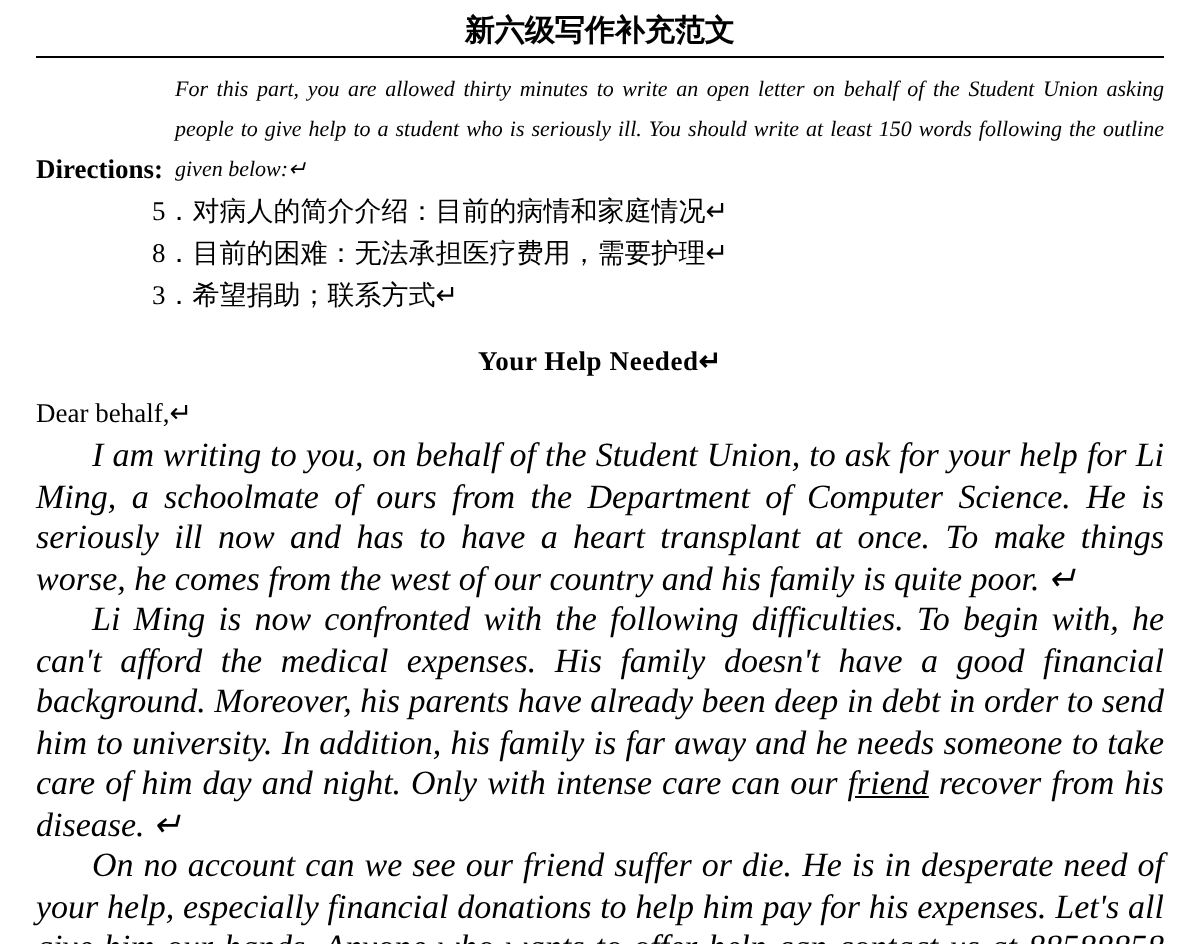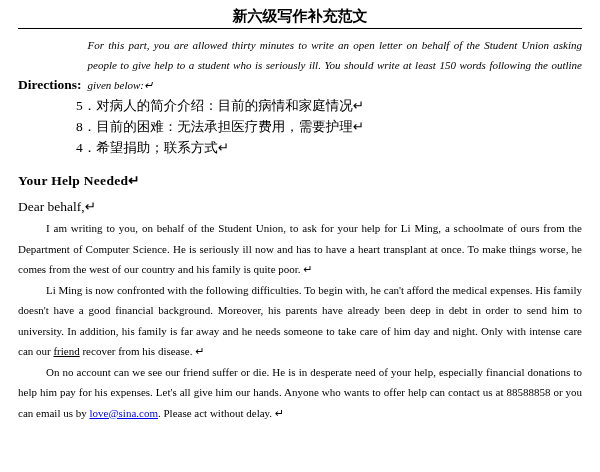--- a/index.html
+++ b/index.html
@@ -61,38 +61,39 @@
     line-height: 21px;
   }
   .outline li {
     padding-left: 58px;
     font-family: "Liberation Serif", serif;
   }
   .cn {
     font-family: "Liberation Serif", serif;
   }
   .essay-title {
-    text-align: left;
+    text-align: center;
     font-weight: bold;
     font-size: 13.5px;
     margin: 14px 0 8px 0;
     letter-spacing: 0.3px;
   }
   .salutation {
     font-size: 13.5px;
     line-height: 20px;
     margin: 0 0 1px 0;
   }
   p.body-par {
-    font-size: 11px;
+    font-size: 17px;
     line-height: 20.5px;
     text-align: justify;
     text-justify: inter-word;
     margin: 0;
     text-indent: 28px;
+    font-style: italic;
   }
   .underline {
     text-decoration: underline;
   }
 </style>
 </head>
 <body>
 
 <div class="page">
 
@@ -101,21 +102,21 @@
   <hr class="hr">
 
   <div class="directions-block">
     <span class="directions-label">Directions:</span>
     <span class="directions-text">For this part, you are allowed thirty minutes to write an open letter on behalf of the Student Union asking people to give help to a student who is seriously ill. You should write at least 150 words following the outline given below:↵</span>
   </div>
 
   <ul class="outline">
     <li class="cn">5．对病人的简介介绍：目前的病情和家庭情况↵</li>
     <li class="cn">8．目前的困难：无法承担医疗费用，需要护理↵</li>
-    <li class="cn">4．希望捐助；联系方式↵</li>
+    <li class="cn">3．希望捐助；联系方式↵</li>
   </ul>
 
   <div class="essay-title">Your Help Needed↵</div>
 
   <div class="salutation">Dear behalf,↵</div>
 
   <p class="body-par">I am writing to you, on behalf of the Student Union, to ask for your help for Li Ming, a schoolmate of ours from the Department of Computer Science. He is seriously ill now and has to have a heart transplant at once. To make things worse, he comes from the west of our country and his family is quite poor. ↵</p>
 
   <p class="body-par" id="par2">Li Ming is now confronted with the following difficulties. To begin with, he can't afford the medical expenses. His family doesn't have a good financial background. Moreover, his parents have already been deep in debt in order to send him to university. In addition, his family is far away and he needs someone to take care of him day and night. Only with intense care can our <span class="underline">friend</span> recover from his disease. ↵</p>
 

